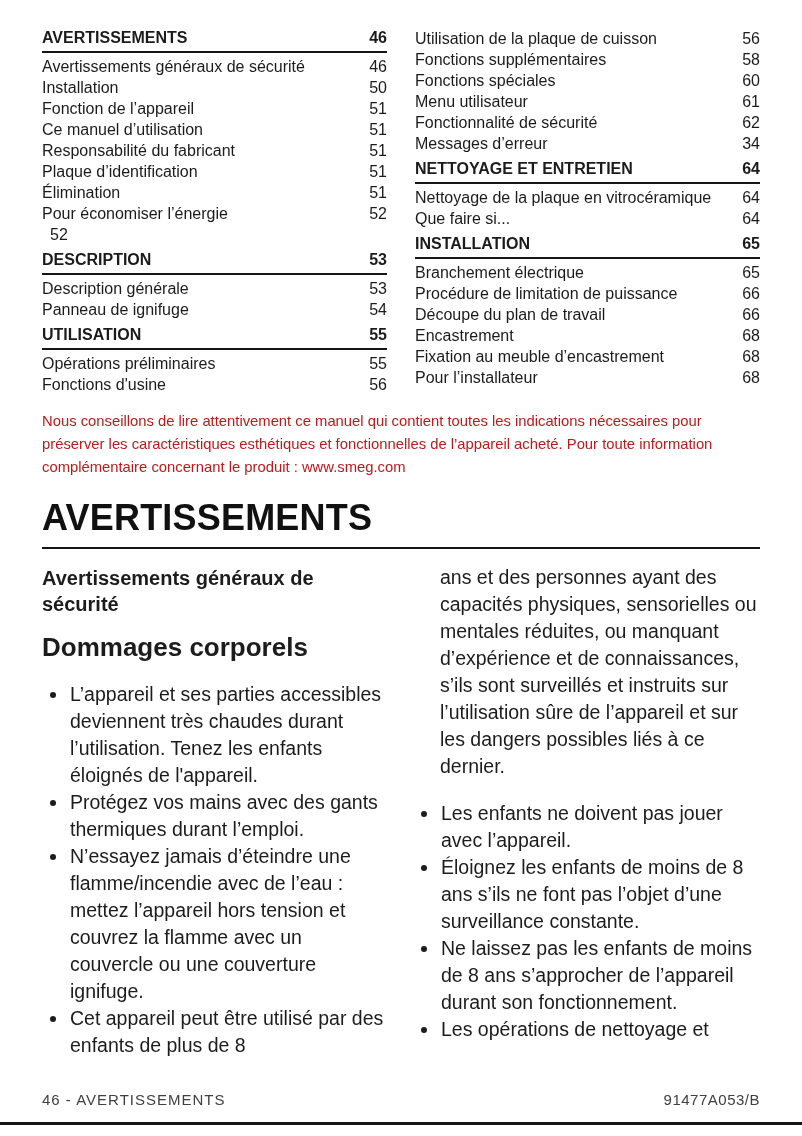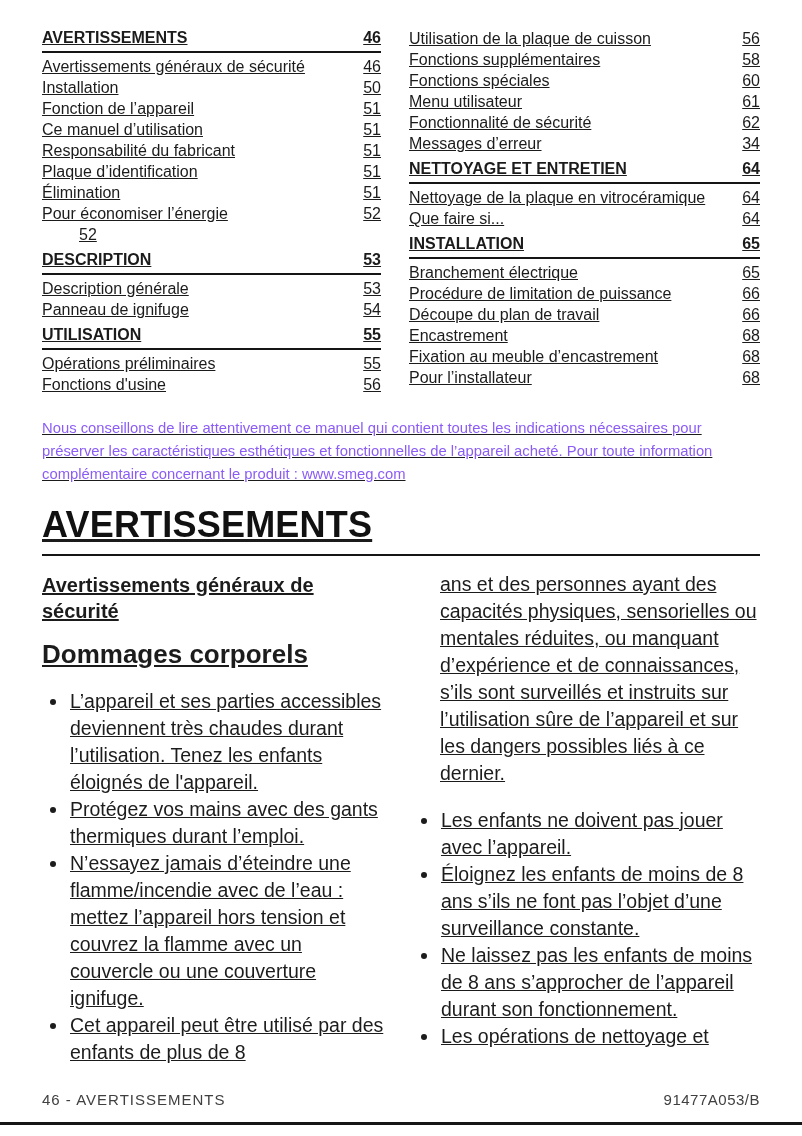--- a/index.html
+++ b/index.html
@@ -2,38 +2,38 @@
 <html><head>
 <meta charset="utf-8">
 <style>
   * { box-sizing: border-box; margin: 0; padding: 0; }
   html, body { background: #ffffff; }
   body {
     width: 802px; height: 1136px; position: relative; overflow: hidden;
     font-family: "Liberation Sans", sans-serif; color: #1b1b1b;
     -webkit-font-smoothing: antialiased;
   }
-  .page { padding: 28px 42px 0 42px; text-decoration: underline; }
+  .page { padding: 28px 42px 0 42px; }
 
   
   .toc { display: flex; gap: 28px; }
   .toc-col { flex: 1 1 0; }
   .toc-row { display: flex; justify-content: space-between; align-items: baseline; }
   .toc-item { font-size: 16px; line-height: 21px; font-weight: 400; }
   .toc-section {
     font-size: 16px; font-weight: 700; line-height: 20px;
     padding: 5px 0 3px; border-bottom: 2px solid #151515; margin-bottom: 3px;
   }
   .toc-col .toc-section:first-child { padding-top: 0; }
   .toc-label { white-space: nowrap; }
-  .toc-page { white-space: nowrap; padding-left: 8px; margin-left: 29px; }
+  .toc-page { white-space: nowrap; padding-left: 8px; }
 
   
   .intro {
-    margin-top: 22px; font-size: 14.8px; line-height: 23px; color: #8b5cf6;
+    margin-top: 15px; font-size: 14.8px; line-height: 23px; color: #b91c1c;
   }
 
   
   .main-title {
     margin-top: 20px; font-size: 36px; font-weight: 700; line-height: 1.08;
     letter-spacing: 0.2px; color: #111;
   }
   .title-rule { height: 2px; background: #151515; margin-top: 9px; }
 
   .body-cols { display: flex; gap: 24px; margin-top: 10px; }

